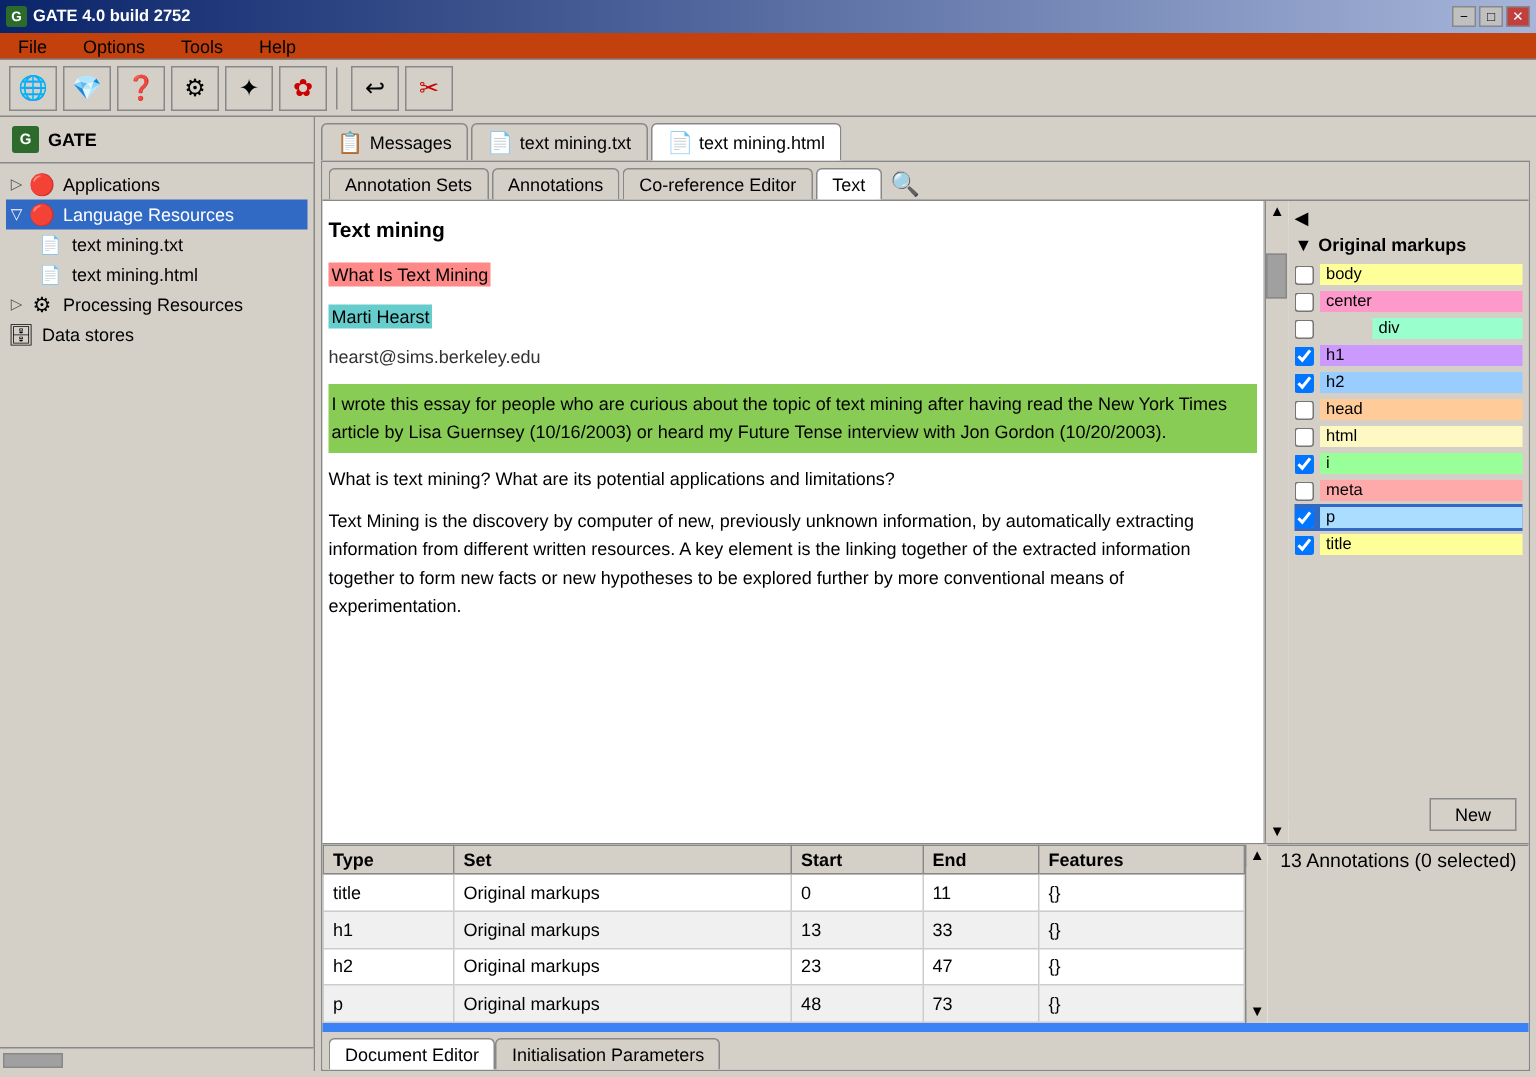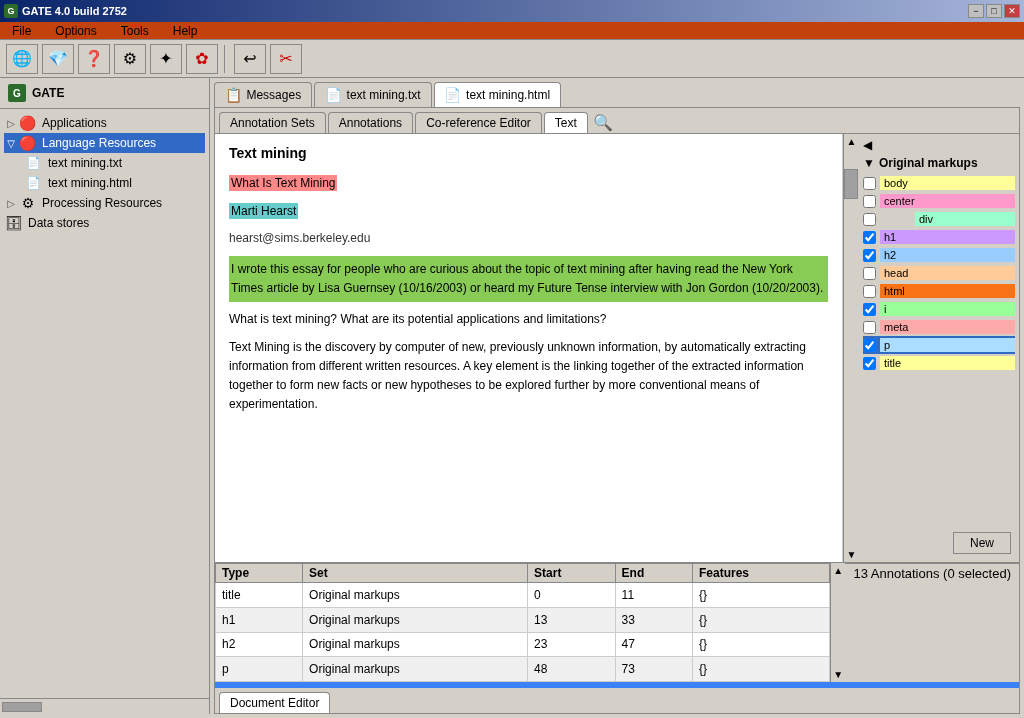--- a/index.html
+++ b/index.html
@@ -124,21 +124,21 @@
       font-size: 11px;
       border-radius: 4px 4px 0 0;
     }
     .sub-tab.active { background: white; }
     .search-icon-btn { margin-left: 4px; font-size: 16px; cursor: pointer; color: #555; }
 
     
     #doc-and-markup { flex: 1; display: flex; overflow: hidden; }
     #doc-content {
       flex: 1;
-      padding: 8px 14px;
+      padding: 8px 4px;
       overflow-y: scroll;
       border-right: 1px solid #ccc;
       background: white;
       font-size: 13px;
       line-height: 1.6;
     }
     .doc-title { font-weight: bold; font-size: 14px; margin-bottom: 8px; }
 
     
     #markup-panel {
@@ -370,21 +370,21 @@
             <div class="markup-label-box" style="background:#99ccff;">h2</div>
           </div>
 
           <div class="markup-item">
             <input type="checkbox" class="markup-checkbox" style="">
             <div class="markup-label-box" style="background:#ffcc99;">head</div>
           </div>
 
           <div class="markup-item">
             <input type="checkbox" class="markup-checkbox" style="">
-            <div class="markup-label-box" style="background:#f97316;">html</div>
+            <div class="markup-label-box" style="background:#fef9c3;">html</div>
           </div>
 
           <div class="markup-item">
             <input type="checkbox" class="markup-checkbox" checked="" style="">
             <div class="markup-label-box" style="background:#99ff99;">i</div>
           </div>
 
           <div class="markup-item">
             <input type="checkbox" class="markup-checkbox" style="">
             <div class="markup-label-box" style="background:#ffaaaa;">meta</div>
@@ -456,16 +456,19 @@
             <span class="scroll-arrow">▼</span>
           </div>
         </div>
         <div id="ann-status">13 Annotations (0 selected)</div>
       </div>
 
       <div id="bottom-tabs">
         <div class="bottom-tab active">
           <span>Document Editor</span>
         </div>
+        <div class="bottom-tab">
+          <span>Initialisation Parameters</span>
+        </div>
       </div>
     </div>
   </div>
 </div>
 
 </body></html>

